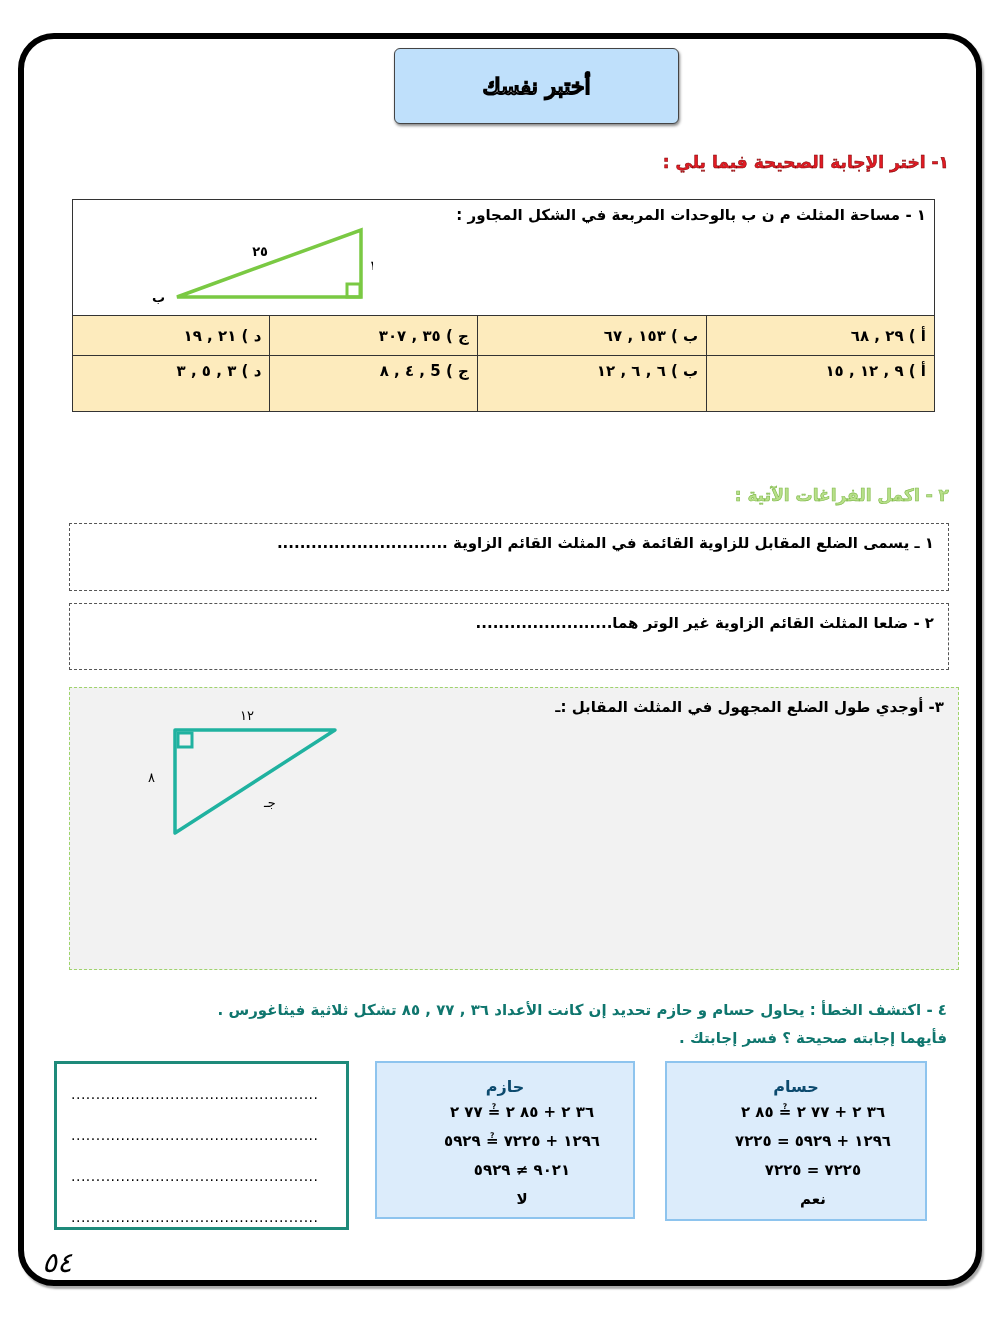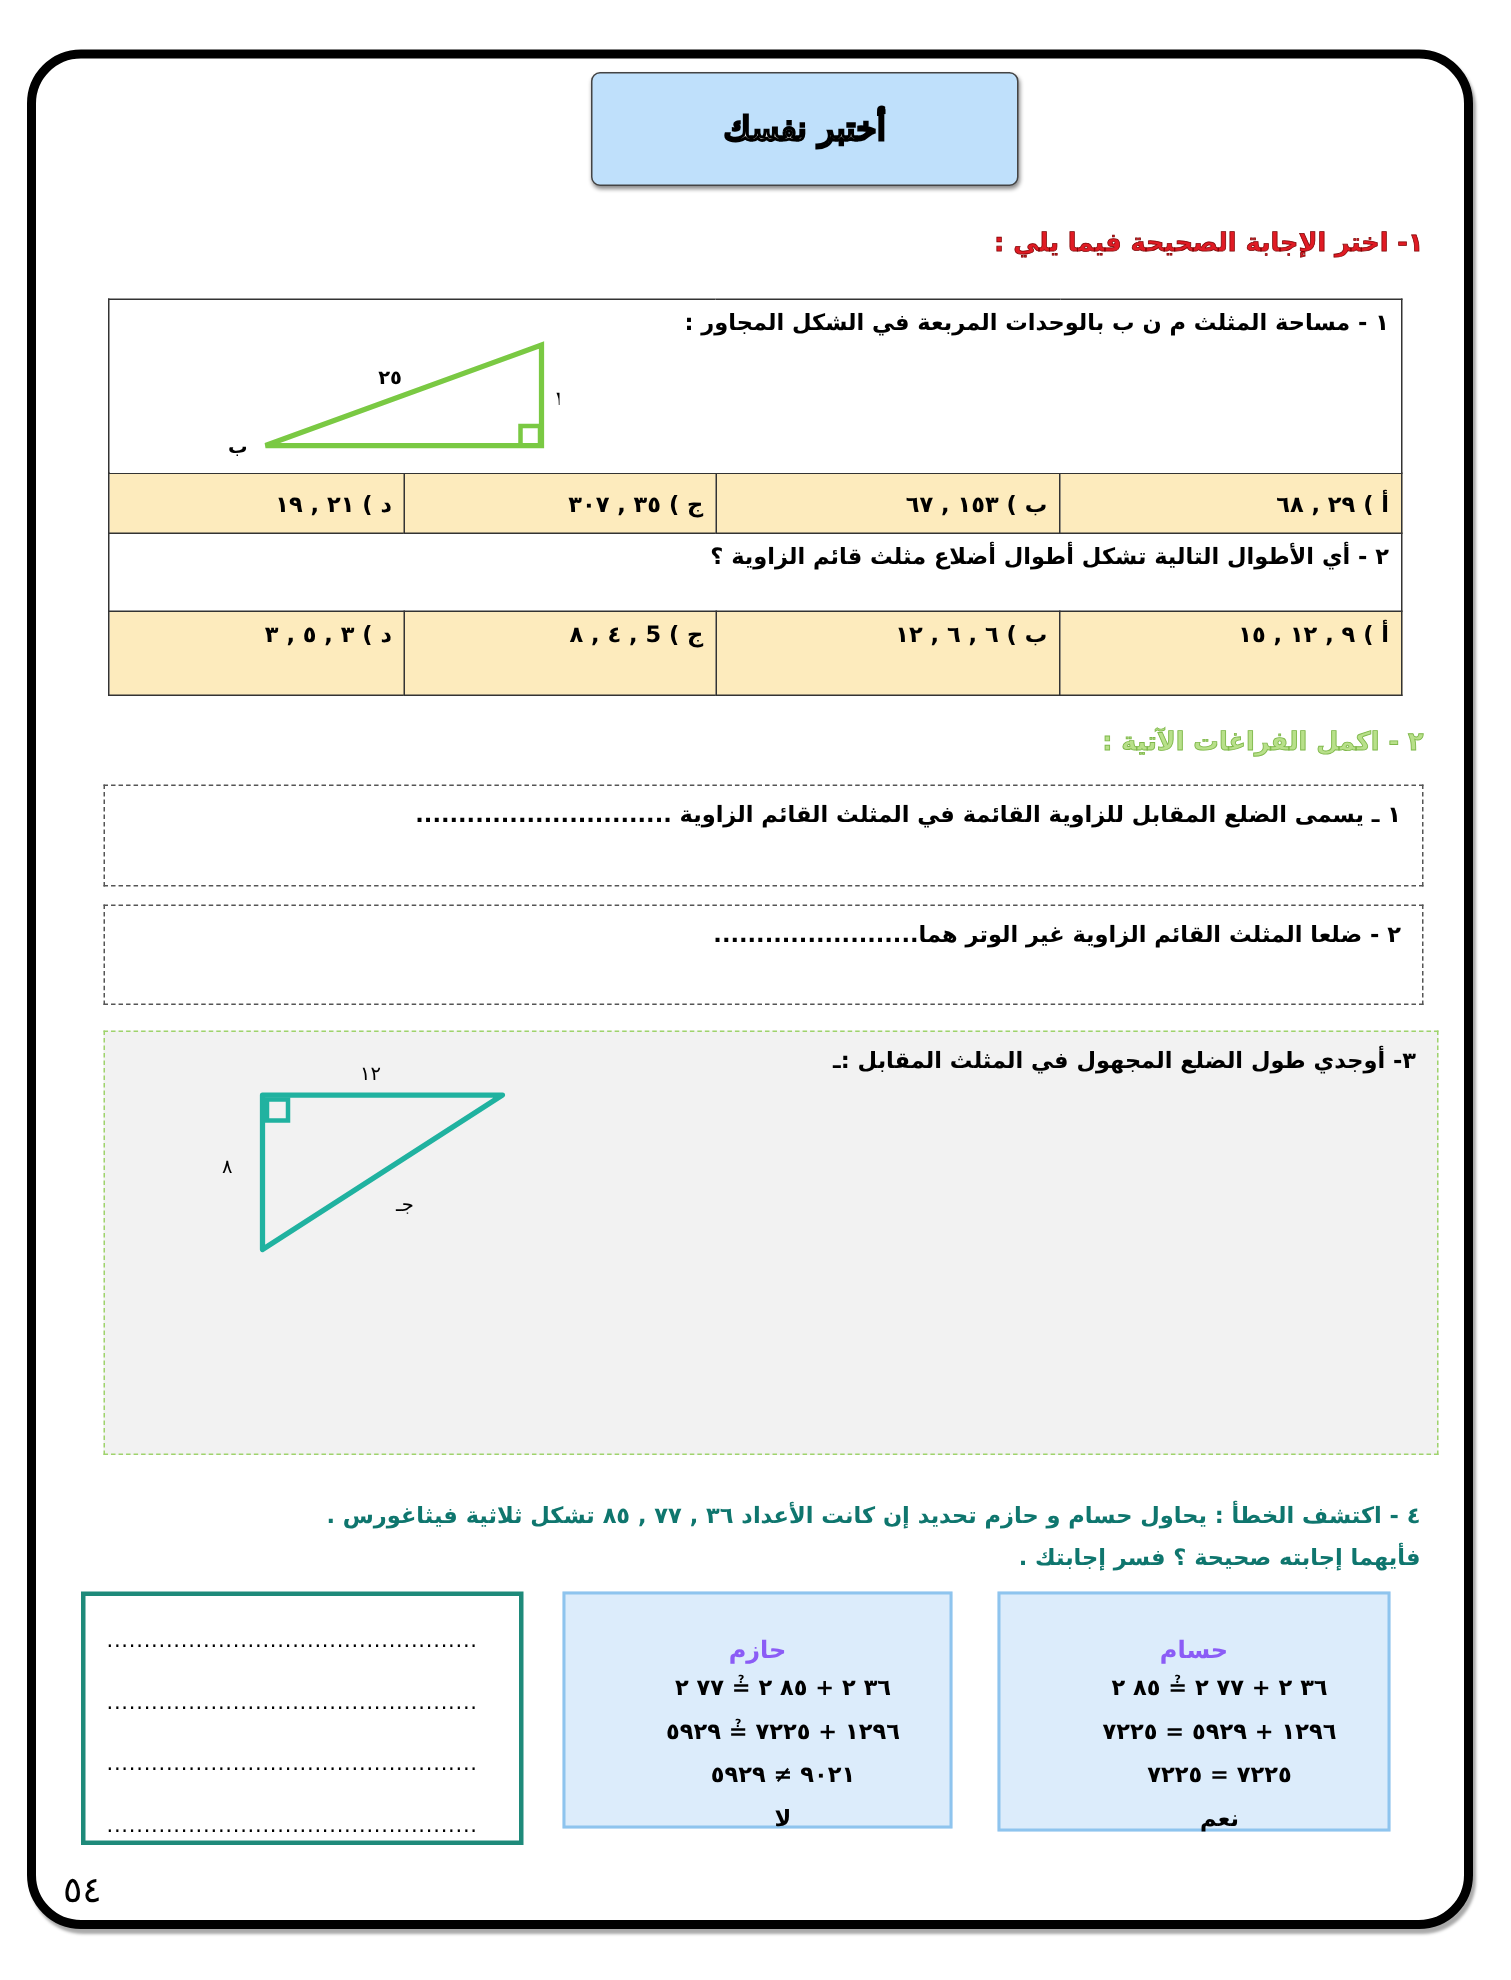--- a/index.html
+++ b/index.html
@@ -62,30 +62,30 @@
     position: absolute; right: 60px; top: 996px; width: 900px; direction: rtl;
     color: #0f766e; font-weight: bold; font-size: 15px; line-height: 28px;
   }
 
   .work-box {
     position: absolute; top: 1061px; background: #dcecfb; border: 2px solid #8ec4ee;
     text-align: center; font-weight: bold; font-size: 15px; direction: rtl;
   }
   .hossam { left: 665px; width: 262px; height: 160px; }
   .hazem { left: 375px; width: 260px; height: 158px; top: 1061px; }
-  .work-name { color: #8b5cf6; font-size: 16px; margin-top: 27px; }
+  .work-name { color: #0c4a6e; font-size: 16px; margin-top: 14px; }
   .work-line { margin-top: 3px; line-height: 26px; padding-left: 34px; }
 
   .answer-box {
     position: absolute; left: 54px; top: 1061px; width: 295px; height: 169px;
     border: 3px solid #1e8a7a; background: #fff; padding: 10px 14px;
   }
   .dots { font-size: 14px; letter-spacing: 0.5px; line-height: 41px; color: #000; white-space: nowrap; overflow: hidden; }
 
-  .page-num { position: absolute; left: 42px; top: 1246px; font-size: 24px; }
+  .page-num { position: absolute; left: 42px; top: 1246px; font-size: 28px; font-style: italic; }
 </style>
 </head>
 <body>
 
 <div class="page-frame"></div>
 
 <div class="title-box">
   <span class="title-text">أختبر نفسك</span>
 </div>
 
@@ -105,25 +105,20 @@
         <text x="155" y="48" font-size="13">٢٥</text>
         <text x="272" y="62" font-size="13">١٦</text>
       </svg>
     </td>
   </tr>
   <tr class="ans-row">
     <td>أ )  ٢٩ , ٦٨</td>
     <td>ب )  ١٥٣ , ٦٧</td>
     <td>ج ) ٣٥ , ٣٠٧</td>
     <td>د ) ٢١ , ١٩</td>
-  </tr>
-  <tr class="q-row">
-    <td colspan="4" class="q2">
-      <span>٢ - أي الأطوال التالية تشكل أطوال أضلاع مثلث قائم الزاوية ؟</span>
-    </td>
   </tr>
   <tr class="ans-row tall">
     <td>أ ) ٩ , ١٢ , ١٥</td>
     <td>ب )  ٦ , ٦ , ١٢</td>
     <td>ج ) 5 , ٤ , ٨</td>
     <td>د ) ٣ , ٥ , ٣</td>
   </tr>
 </tbody>
   </table>
 

